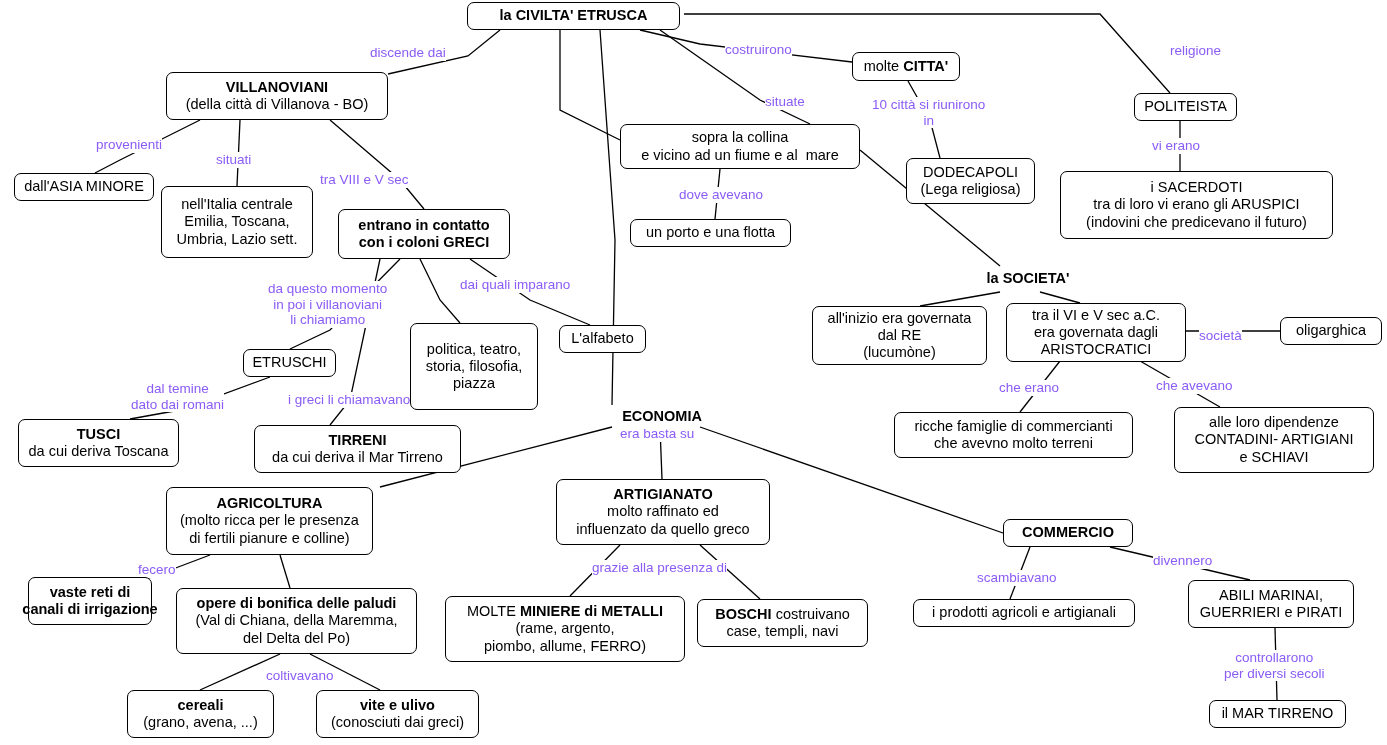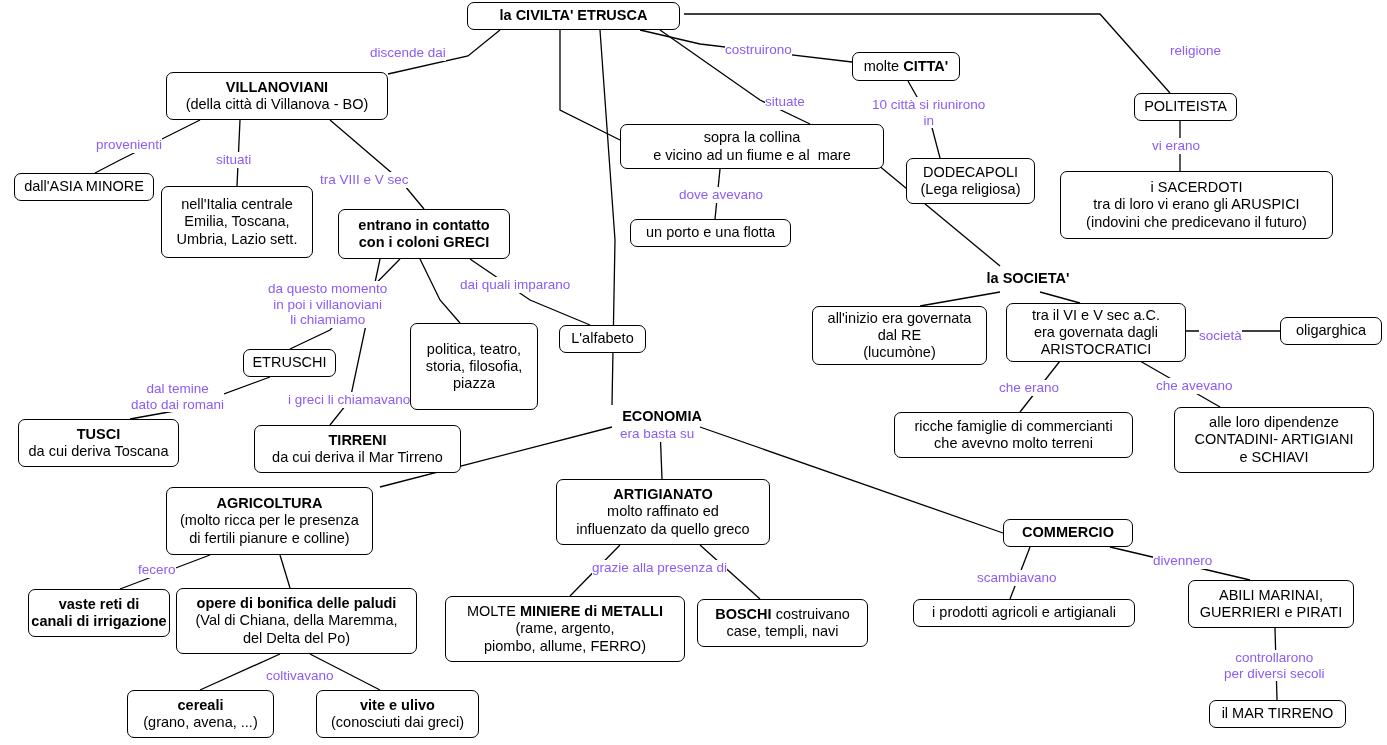--- a/index.html
+++ b/index.html
@@ -123,21 +123,21 @@
         <span class="l">politica, teatro,</span>
         <span class="l">storia, filosofia,</span>
         <span class="l">piazza</span>
       </div>
       <div class="node" style="left: 559px; top: 325px; width: 87px; min-height: 28px;">
         <span class="l">L'alfabeto</span>
       </div>
       <div class="node" style="left: 852px; top: 52px; width: 108px; min-height: 29px;">
         <span class="l">molte <b>CITTA'</b></span>
       </div>
-      <div class="node" style="left: 620px; top: 124px; width: 264px; min-height: 45px;">
+      <div class="node" style="left: 620px; top: 124px; width: 240px; min-height: 45px;">
         <span class="l">sopra la collina</span>
         <span class="l">e vicino ad un fiume e al  mare</span>
       </div>
       <div class="node" style="left: 630px; top: 219px; width: 161px; min-height: 28px;">
         <span class="l">un porto e una flotta</span>
       </div>
       <div class="node" style="left: 906px; top: 158px; width: 129px; min-height: 46px; text-align: right;">
         <span class="l">DODECAPOLI</span>
         <span class="l">(Lega religiosa)</span>
       </div>
@@ -183,21 +183,21 @@
         <span class="l">di fertili pianure e colline)</span>
       </div>
       <div class="node" style="left: 556px; top: 479px; width: 214px; min-height: 66px;">
         <span class="l b">ARTIGIANATO</span>
         <span class="l">molto raffinato ed</span>
         <span class="l">influenzato da quello greco</span>
       </div>
       <div class="node" style="left: 1003px; top: 519px; width: 130px; min-height: 28px;">
         <span class="l b">COMMERCIO</span>
       </div>
-      <div class="node" style="left: 28px; top: 589px; width: 142px; min-height: 48px;">
+      <div class="node" style="left: 28px; top: 577px; width: 124px; min-height: 48px;">
         <span class="l b">vaste reti di</span>
         <span class="l b">canali di irrigazione</span>
       </div>
       <div class="node" style="left: 176px; top: 588px; width: 241px; min-height: 66px;">
         <span class="l b">opere di bonifica delle paludi</span>
         <span class="l">(Val di Chiana, della Maremma,</span>
         <span class="l">del Delta del Po)</span>
       </div>
       <div class="node" style="left: 127px; top: 690px; width: 147px; min-height: 48px;">
         <span class="l b">cereali</span>

